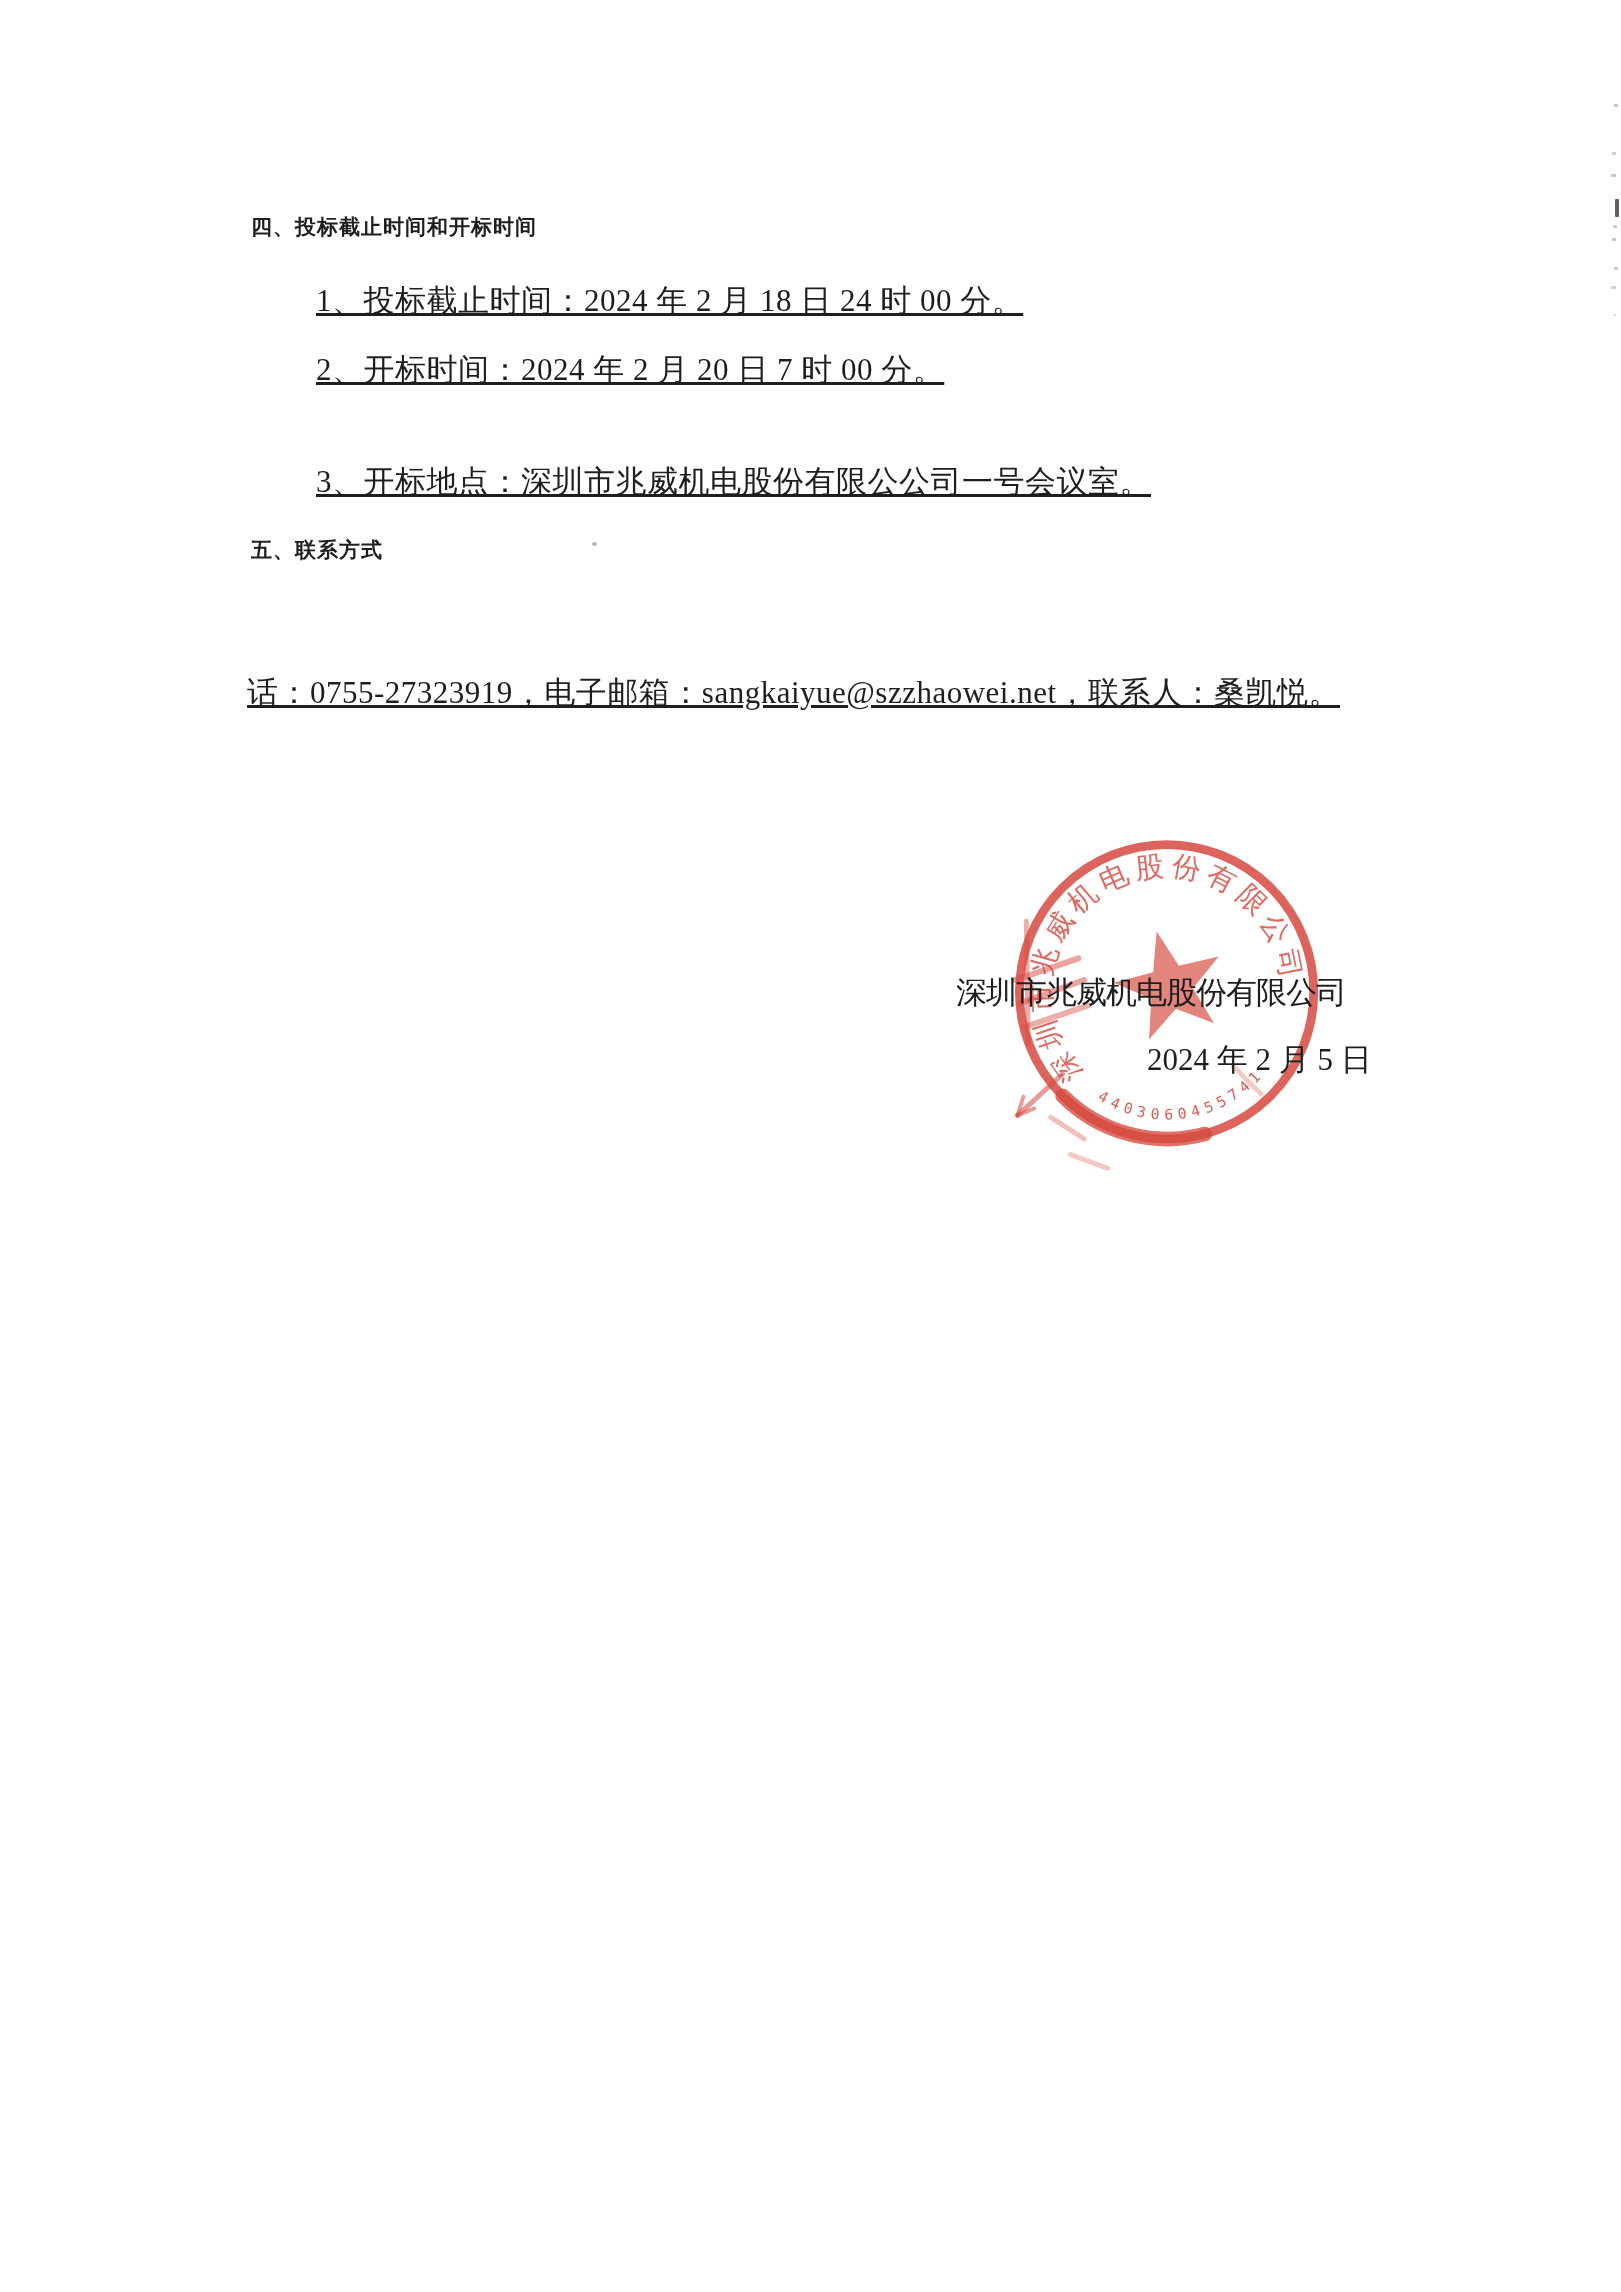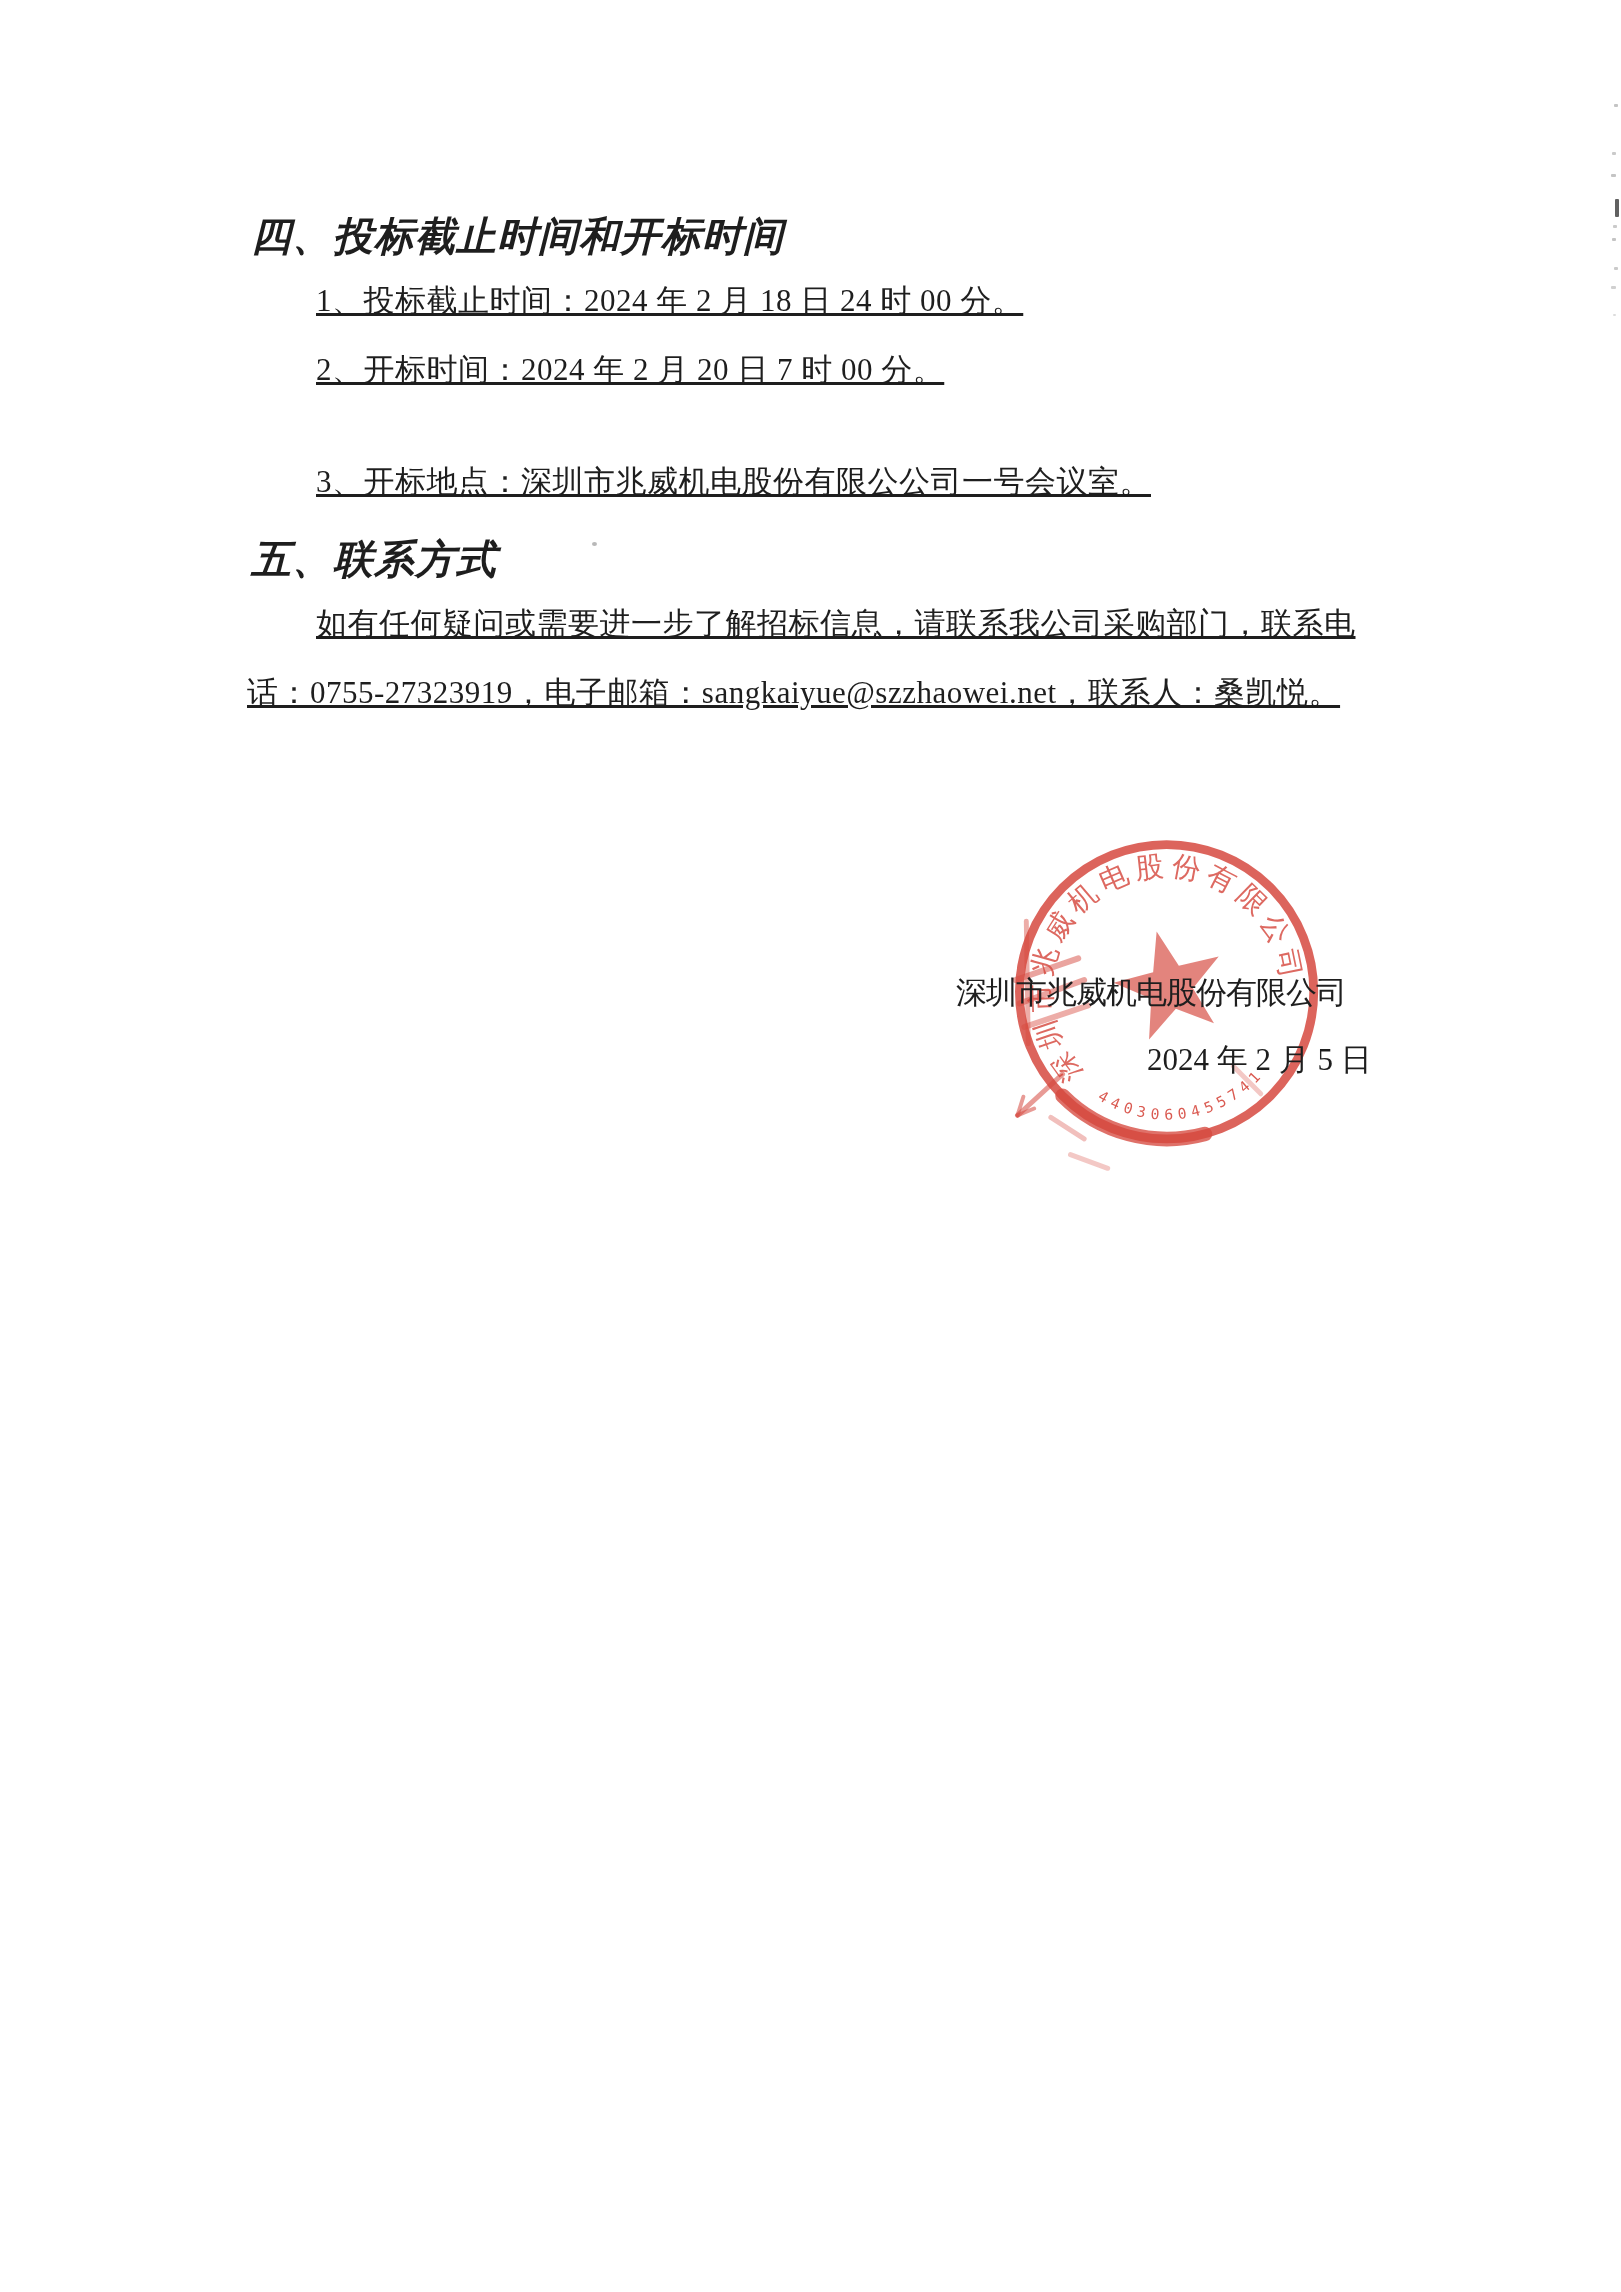--- a/index.html
+++ b/index.html
@@ -10,24 +10,23 @@
     margin: 0 auto;
     background: #ffffff;
     overflow: hidden;
     font-family: "Liberation Serif", "DejaVu Serif", serif;
     color: #1e1e1e;
   }
   .abs { position: absolute; line-height: 1; white-space: nowrap; }
   .txt-layer { position: absolute; inset: 0; z-index: 2; }
   .seal-layer { position: absolute; z-index: 1; }
   .h-sec {
-    font-size: 40px;
+    font-size: 21px;
     font-weight: bold;
     letter-spacing: 1px;
-    font-style: italic;
   }
   .body-line { font-size: 31px; letter-spacing: 0.5px; text-decoration: underline; }
   .sig-line { font-size: 31px; }
   .company-line { letter-spacing: -1px; }
   .artifact {
     position: absolute;
     background: #8a8a8a;
     border-radius: 1px;
     z-index: 0;
   }
@@ -87,21 +86,20 @@
     <div class="abs h-sec" style="left:251px; top:217px;">四、投标截止时间和开标时间</div>
 
     <div class="abs body-line" style="left:316px; top:285px;">1、投标截止时间：2024 年 2 月 18 日 24 时 00 分。</div>
 
     <div class="abs body-line" style="left:316px; top:354px;">2、开标时间：2024 年 2 月 20 日 7 时 00 分。</div>
 
     <div class="abs body-line" style="left:316px; top:422px;margin-top:44px;">3、开标地点：深圳市兆威机电股份有限公公司一号会议室。</div>
 
     <div class="abs h-sec" style="left:251px; top:540px;">五、联系方式</div>
 
-    <div class="abs body-line" style="left:316px; top:608px;">如有任何疑问或需要进一步了解招标信息，请联系我公司采购部门，联系电</div>
 
     <div class="abs body-line" style="left:247px; top:677px;">话：0755-27323919，电子邮箱：sangkaiyue@szzhaowei.net，联系人：桑凯悦。</div>
 
     <div class="abs sig-line company-line" style="left:956px; top:977px;">深圳市兆威机电股份有限公司</div>
 
     <div class="abs sig-line" style="left:1147px; top:1044px;">2024 年 2 月 5 日</div>
   </div>
 
   <div class="dot-artifact" style="left:592px; top:542px;"></div>
 

